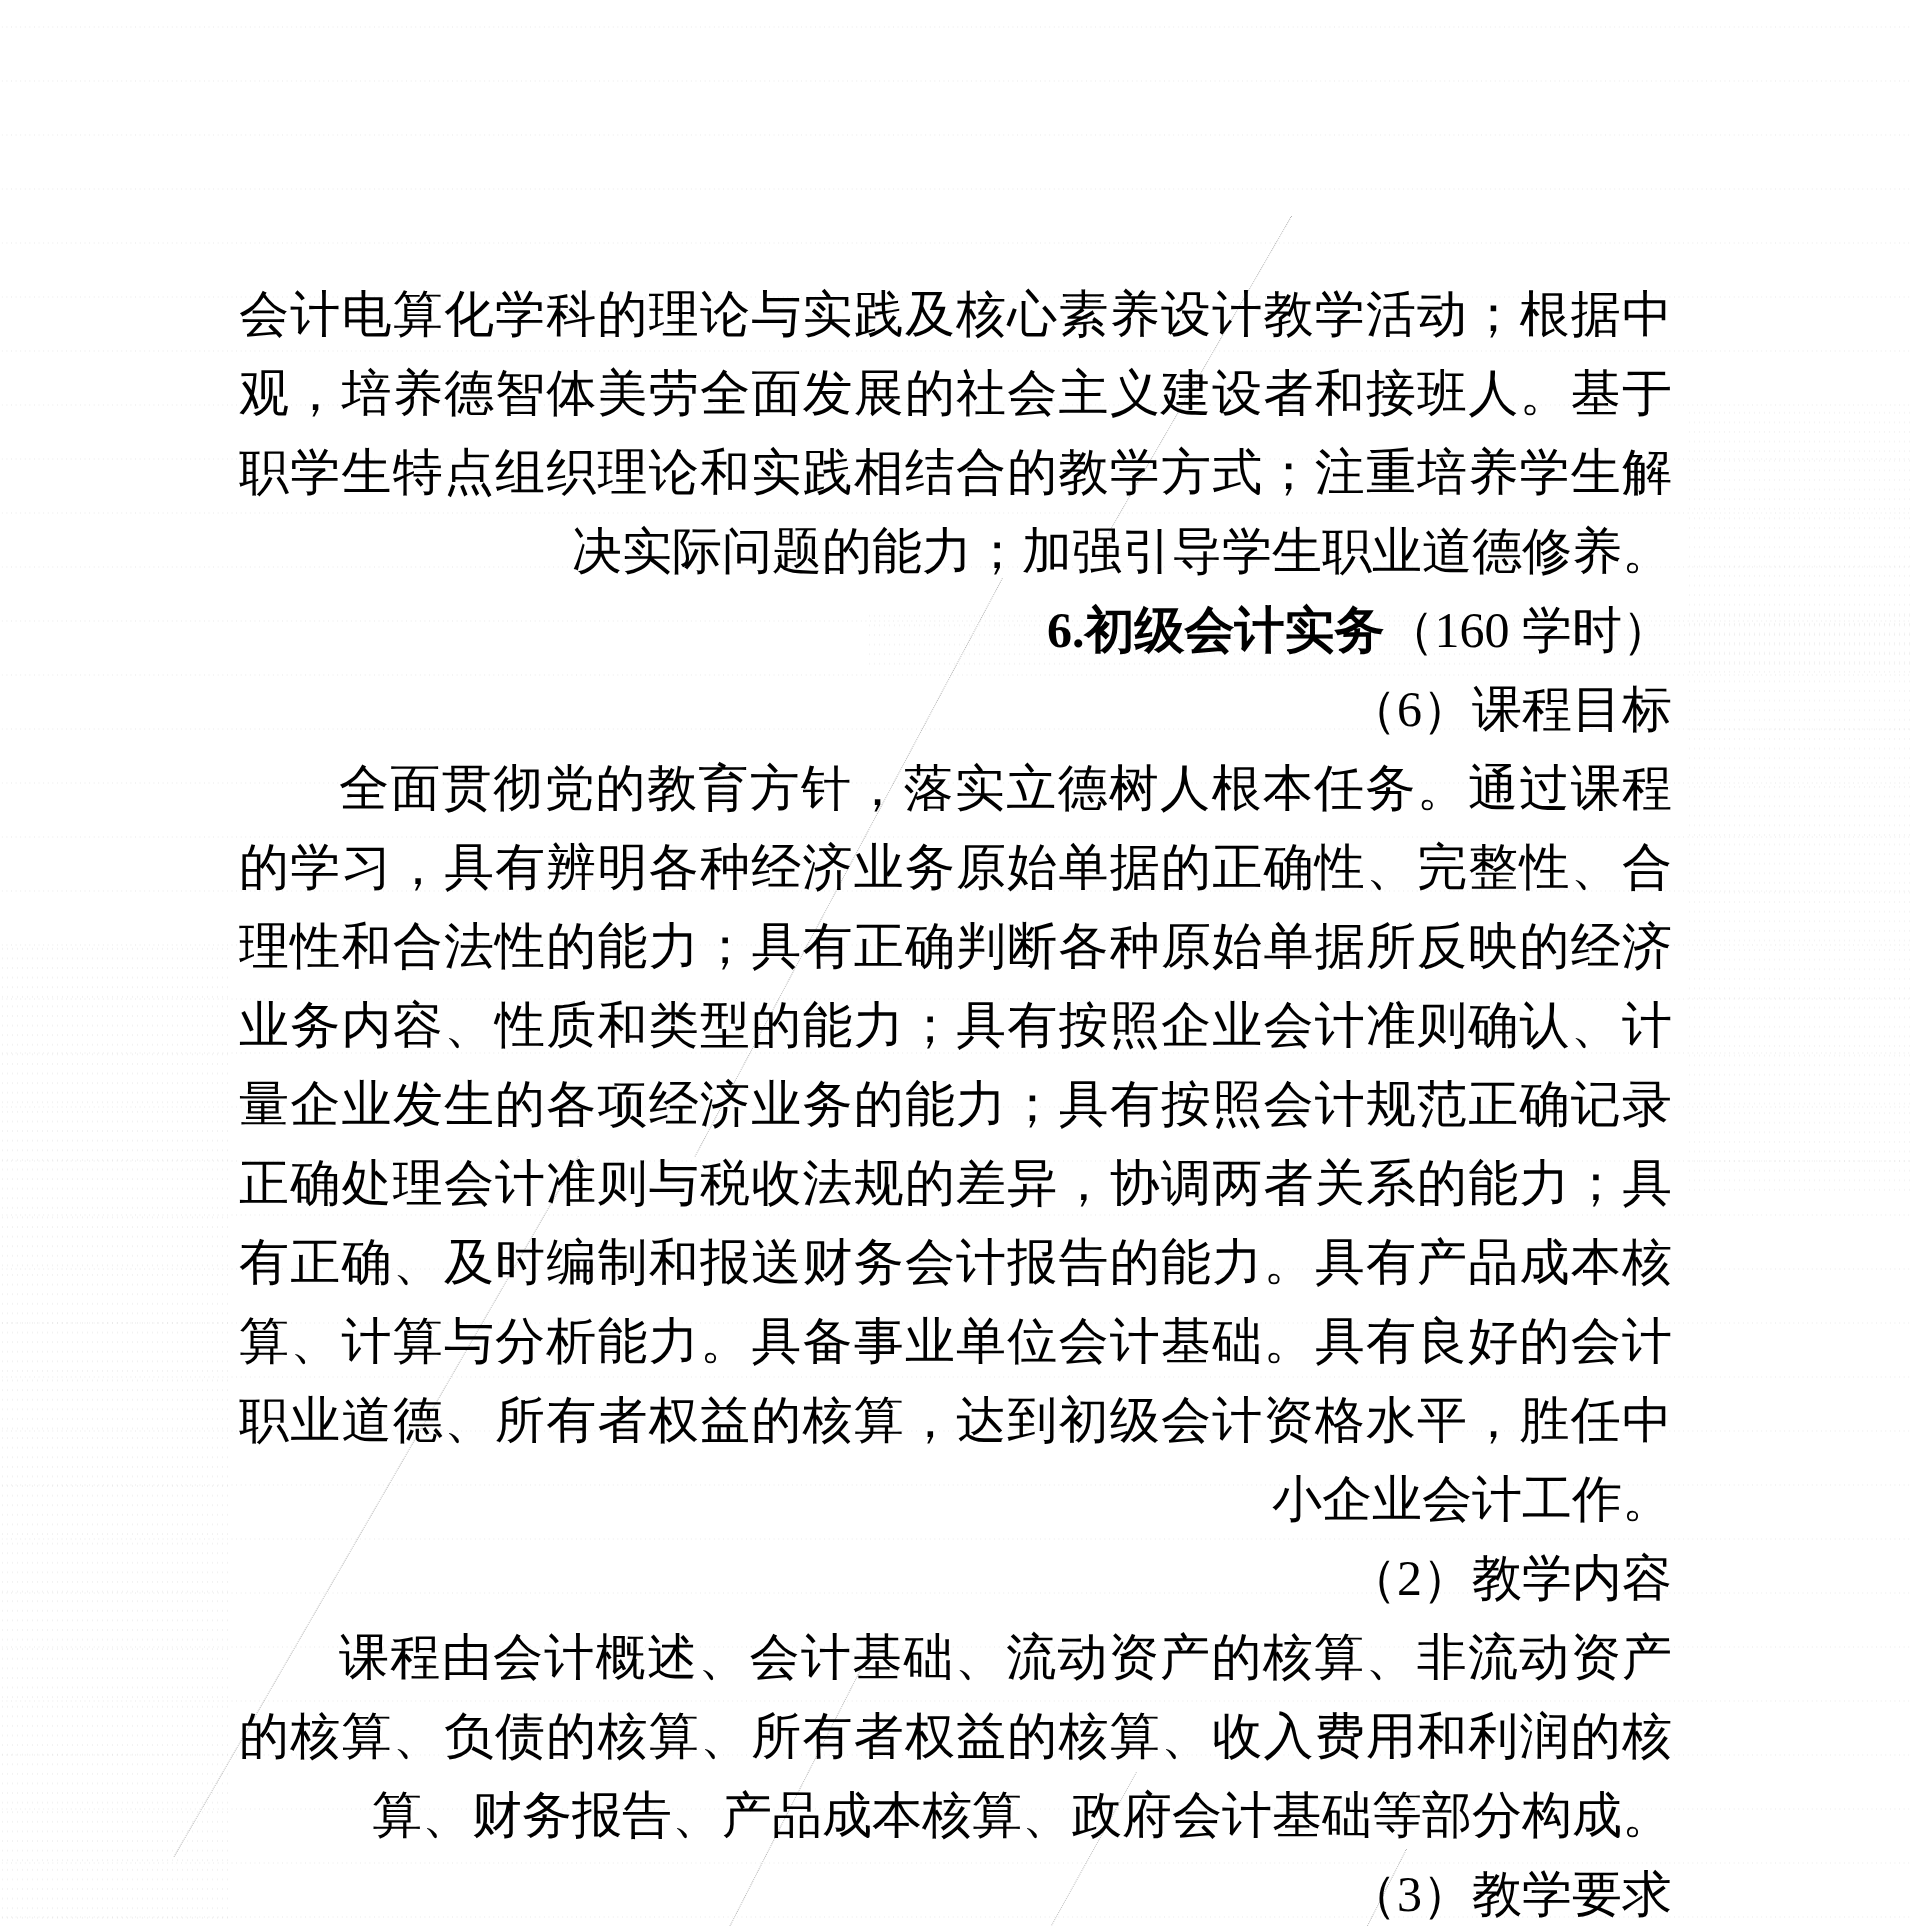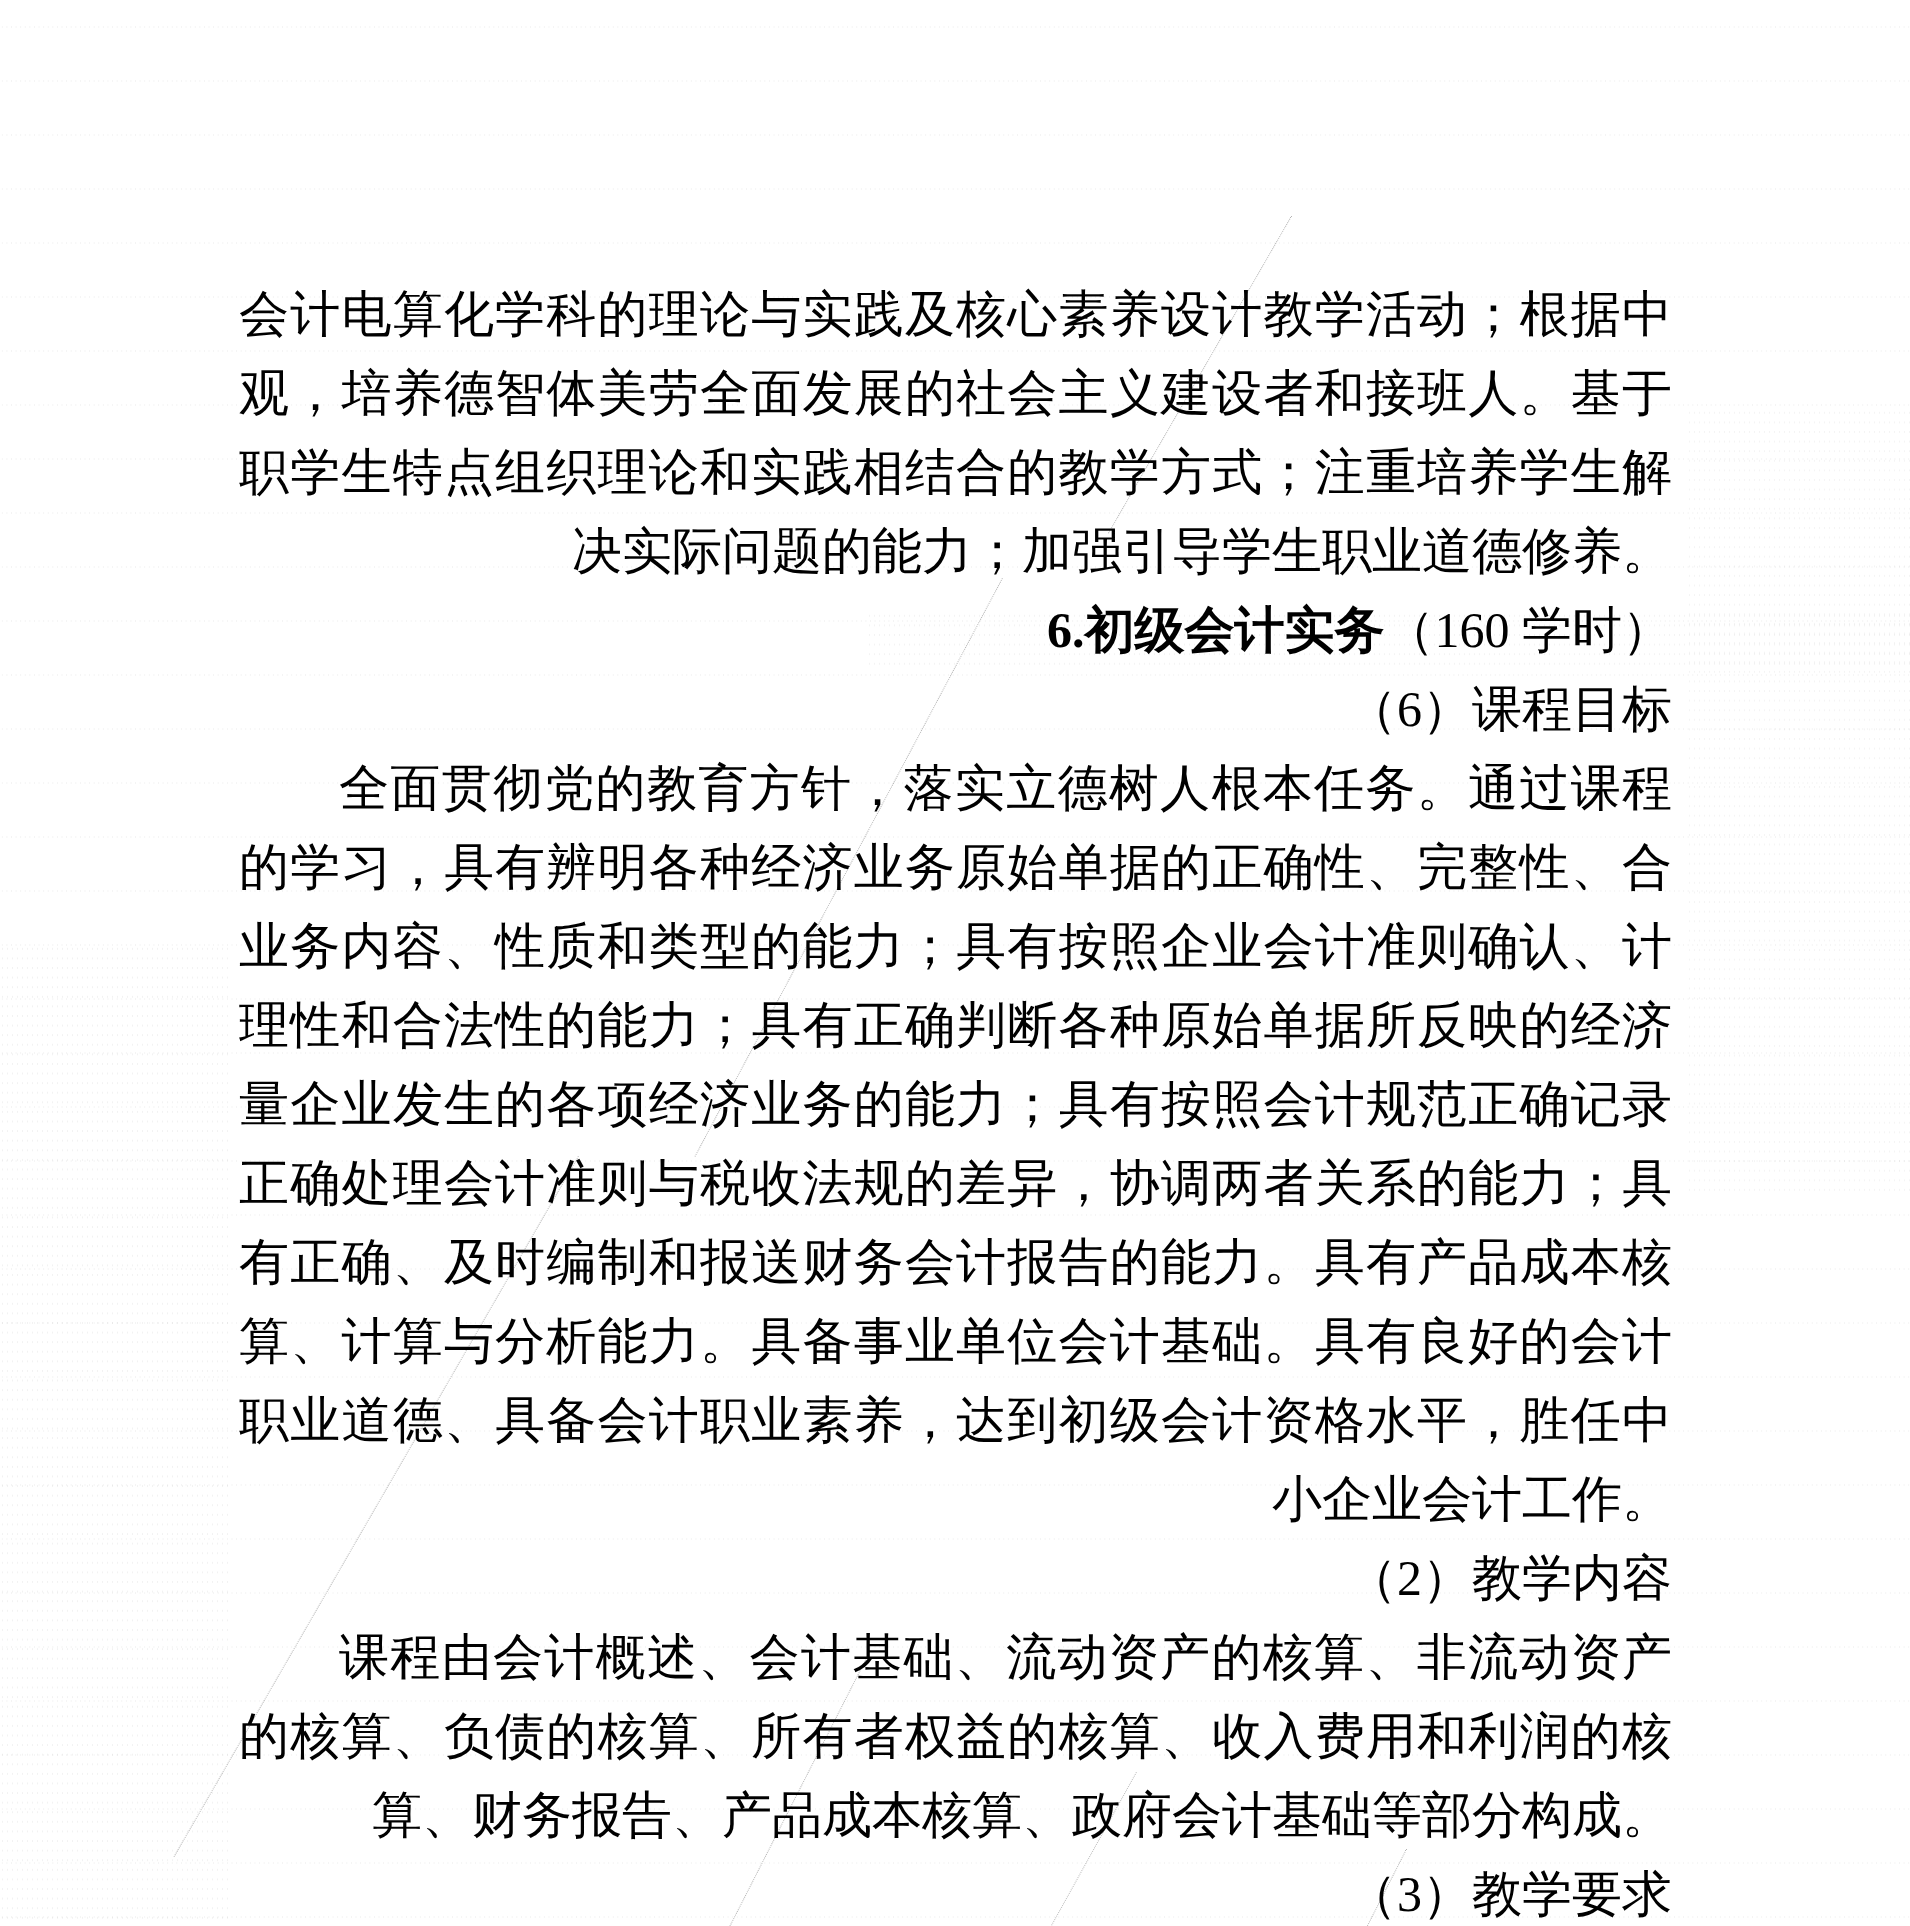--- a/index.html
+++ b/index.html
@@ -61,27 +61,27 @@
     <div class="ln just">观，培养德智体美劳全面发展的社会主义建设者和接班人。基于</div>
     <div class="ln just">职学生特点组织理论和实践相结合的教学方式；注重培养学生解</div>
     <div class="ln">决实际问题的能力；加强引导学生职业道德修养。</div>
 
     <div class="ln indent"><span class="heading-bold">6.初级会计实务</span><span>（160 学时）</span></div>
 
     <div class="ln indent">（6）课程目标</div>
 
     <div class="ln indent just">全面贯彻党的教育方针，落实立德树人根本任务。通过课程</div>
     <div class="ln just">的学习，具有辨明各种经济业务原始单据的正确性、完整性、合</div>
+    <div class="ln just">理性和合法性的能力；具有正确判断各种原始单据所反映的经济</div>
     <div class="ln just">业务内容、性质和类型的能力；具有按照企业会计准则确认、计</div>
-    <div class="ln just">理性和合法性的能力；具有正确判断各种原始单据所反映的经济</div>
     <div class="ln just">量企业发生的各项经济业务的能力；具有按照会计规范正确记录</div>
     <div class="ln just">正确处理会计准则与税收法规的差异，协调两者关系的能力；具</div>
     <div class="ln just">有正确、及时编制和报送财务会计报告的能力。具有产品成本核</div>
     <div class="ln just">算、计算与分析能力。具备事业单位会计基础。具有良好的会计</div>
-    <div class="ln just">职业道德、具备会计职业素养，达到初级会计资格水平，胜任中</div>
+    <div class="ln just">职业道德、所有者权益的核算，达到初级会计资格水平，胜任中</div>
     <div class="ln">小企业会计工作。</div>
 
     <div class="ln indent">（2）教学内容</div>
 
     <div class="ln indent just">课程由会计概述、会计基础、流动资产的核算、非流动资产</div>
     <div class="ln just">的核算、负债的核算、所有者权益的核算、收入费用和利润的核</div>
     <div class="ln">算、财务报告、产品成本核算、政府会计基础等部分构成。</div>
 
     <div class="ln indent">（3）教学要求</div>
 

